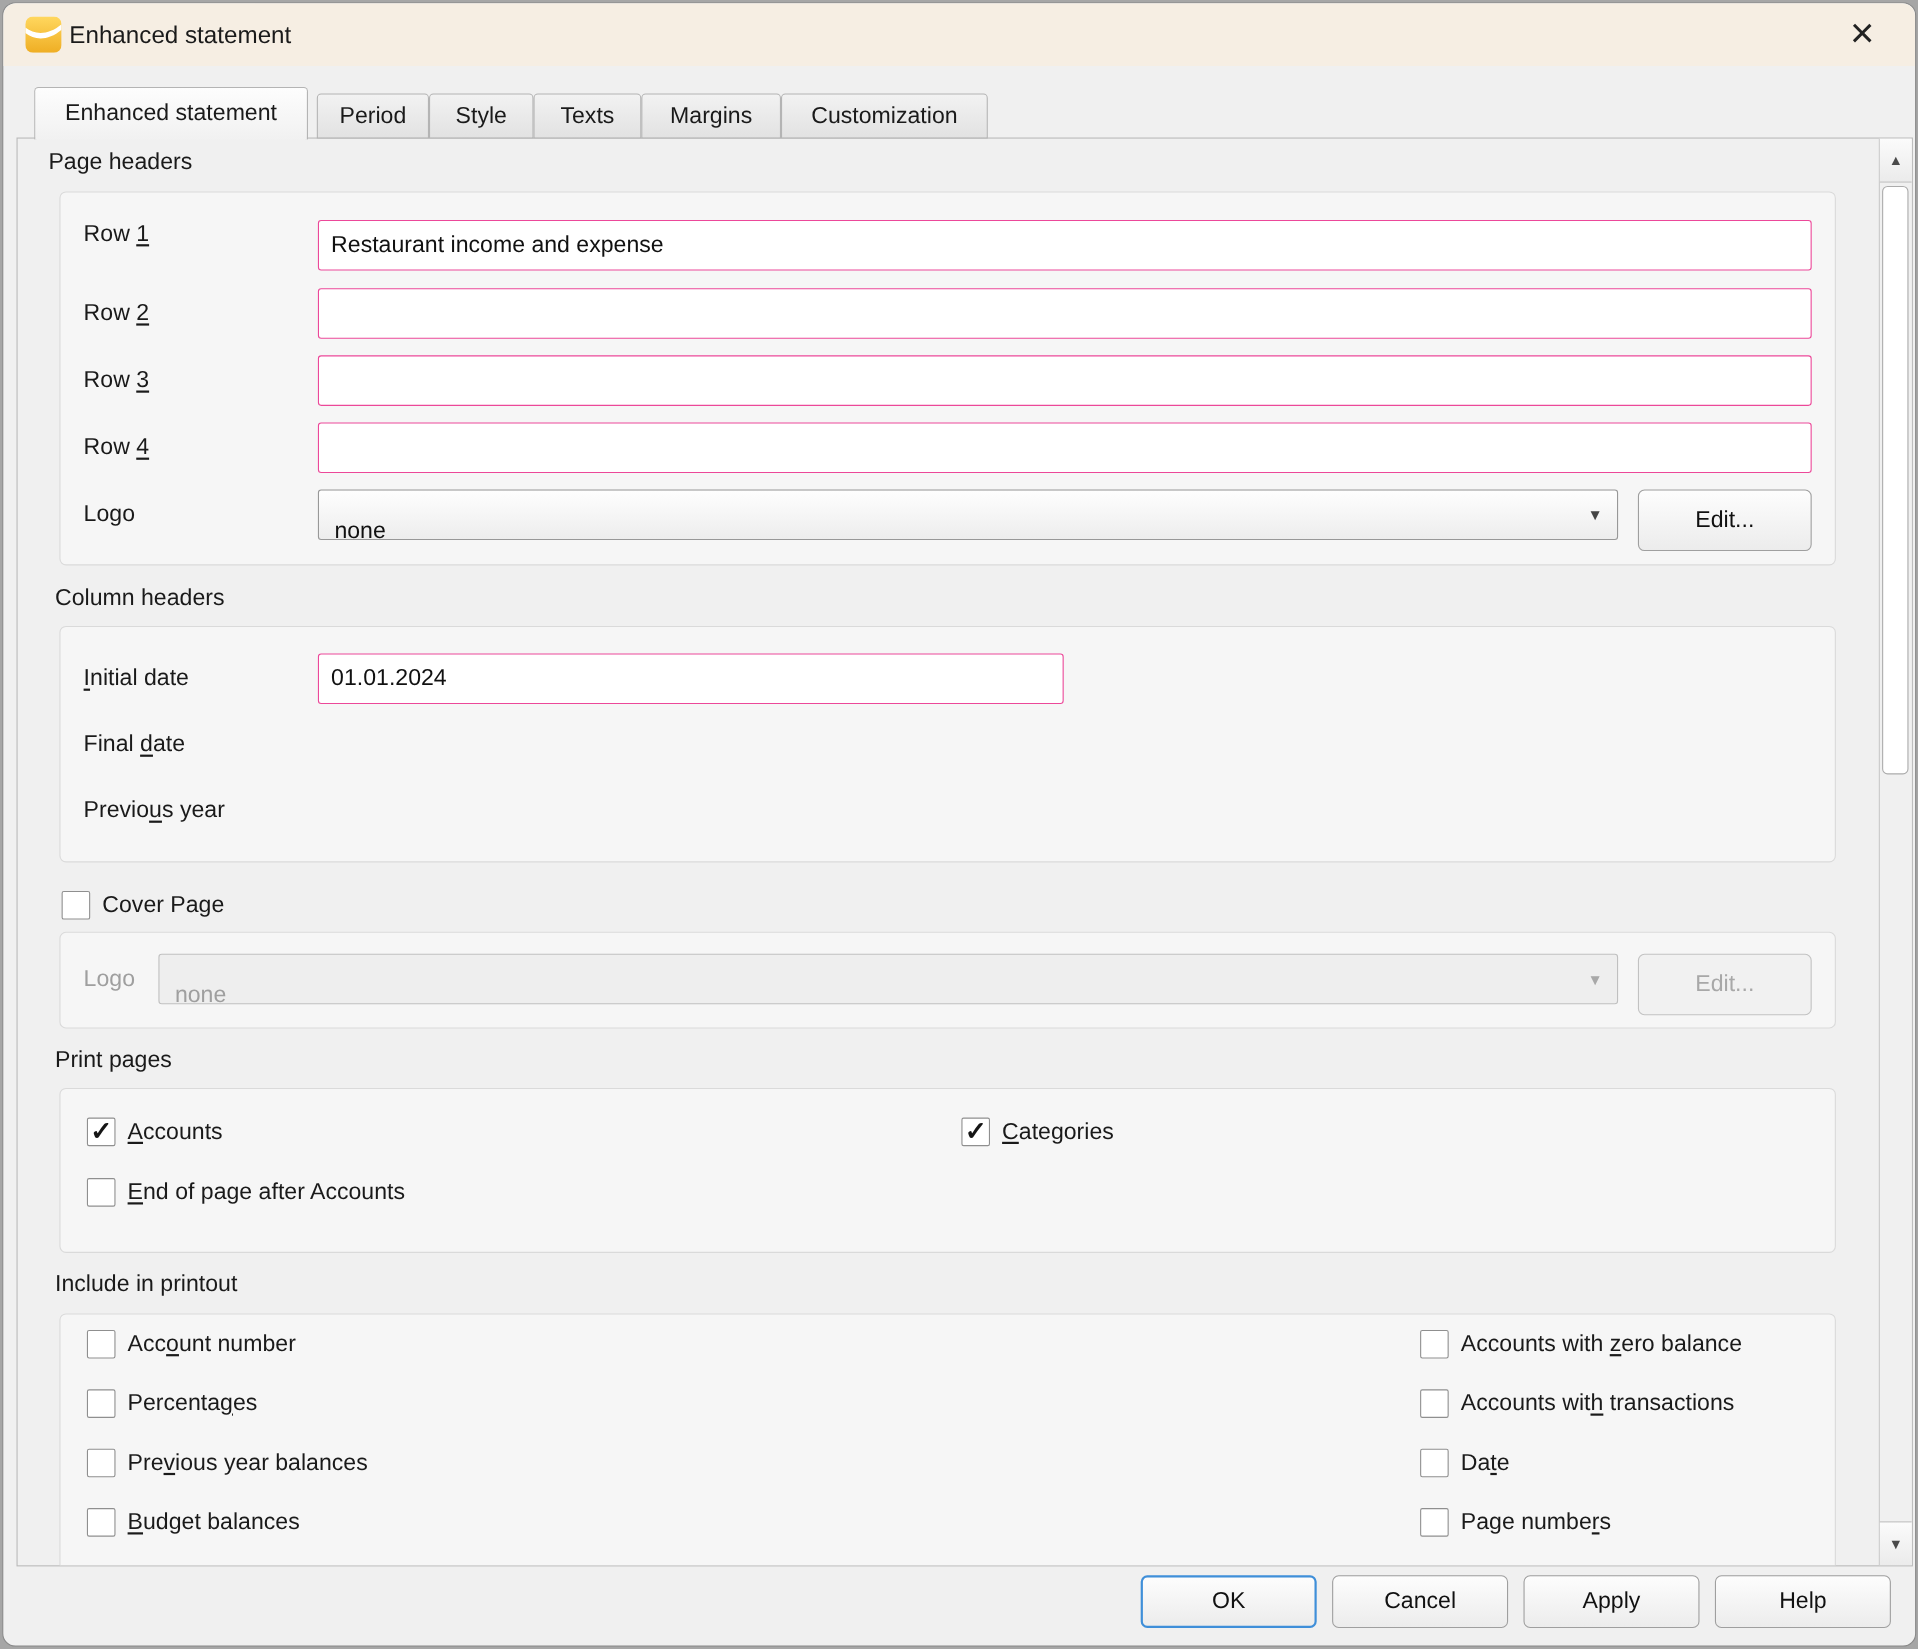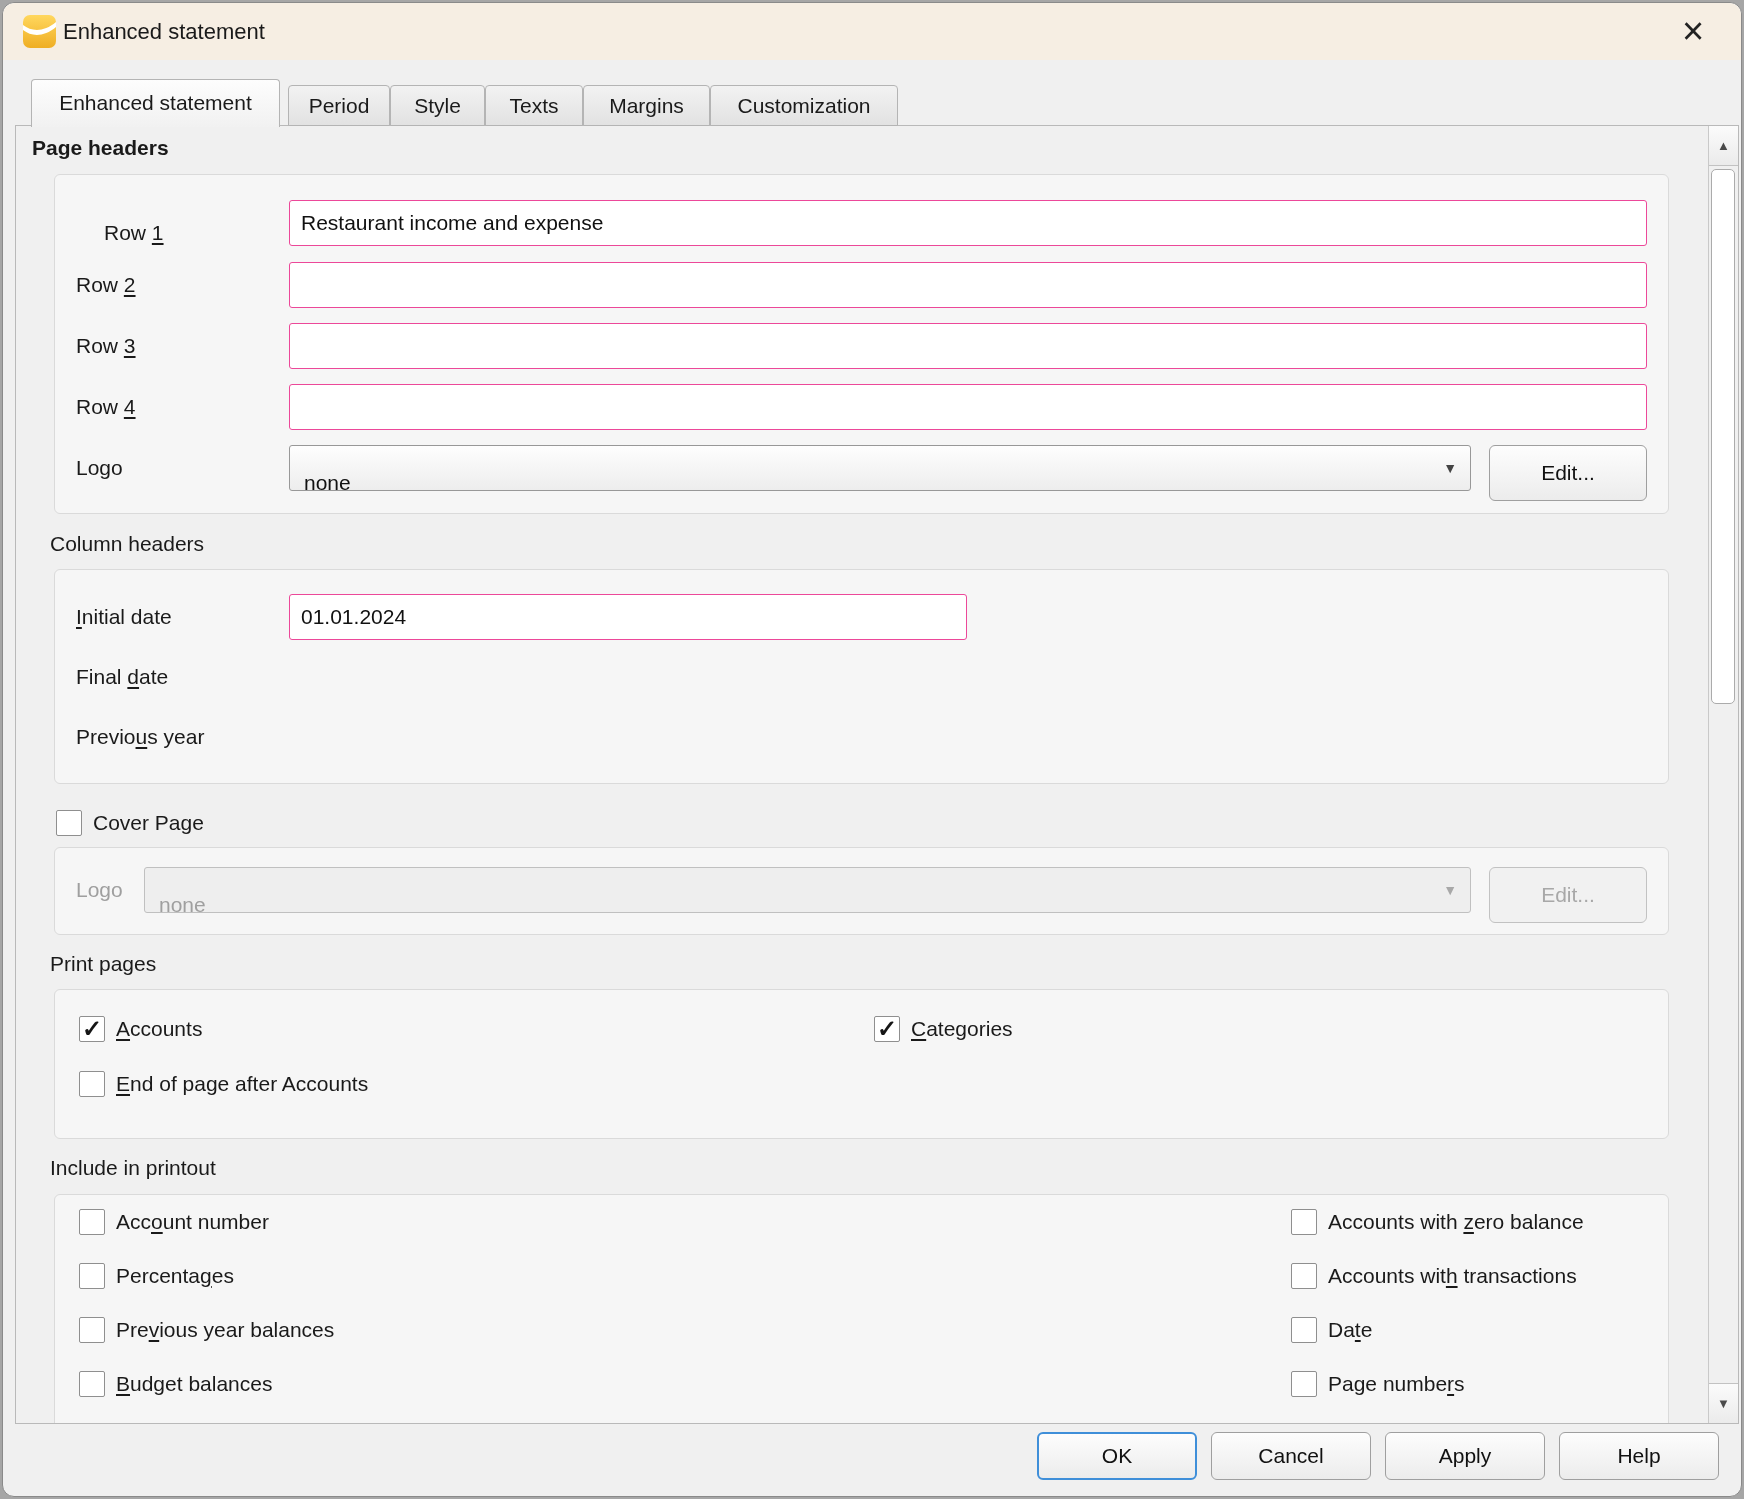--- a/index.html
+++ b/index.html
@@ -84,24 +84,24 @@
 
     <div class="tab active" style="left:28px; width:249px;">Enhanced statement</div>
     <div class="tab" style="left:285px; width:102px;">Period</div>
     <div class="tab" style="left:387px; width:95px;">Style</div>
     <div class="tab" style="left:482px; width:98px;">Texts</div>
     <div class="tab" style="left:580px; width:127px;">Margins</div>
     <div class="tab" style="left:707px; width:188px;">Customization</div>
 
     <div class="pane">
 
-      <div class="section-label" style="left:16px; top:10px;font-weight:bold;">Page headers</div>
+      <div class="section-label" style="left:28px; top:10px;">Page headers</div>
       <div class="group" style="left:38px; top:48px; width:1615px; height:340px;"></div>
 
-      <div class="field-label" style="left:60px; top:84px;margin-left:28px;">Row <u>1</u></div>
+      <div class="field-label" style="left:60px; top:64px;">Row <u>1</u></div>
       <input class="text-input" style="left: 273px; top: 74px; width: 1358px;" value="Restaurant income and expense">
       <div class="field-label" style="left:60px; top:136px;">Row <u>2</u></div>
       <input class="text-input" style="left: 273px; top: 136px; width: 1358px;" value="">
       <div class="field-label" style="left:60px; top:197px;text-align:center;">Row <u>3</u></div>
       <input class="text-input" style="left: 273px; top: 197px; width: 1358px;" value="">
       <div class="field-label" style="left:60px; top:258px;">Row <u>4</u></div>
       <input class="text-input" style="left: 273px; top: 258px; width: 1358px;" value="">
 
       <div class="field-label" style="left:60px; top:319px;">Logo</div>
       <div class="combo" style="left:273px; top:319px; width:1182px;">

